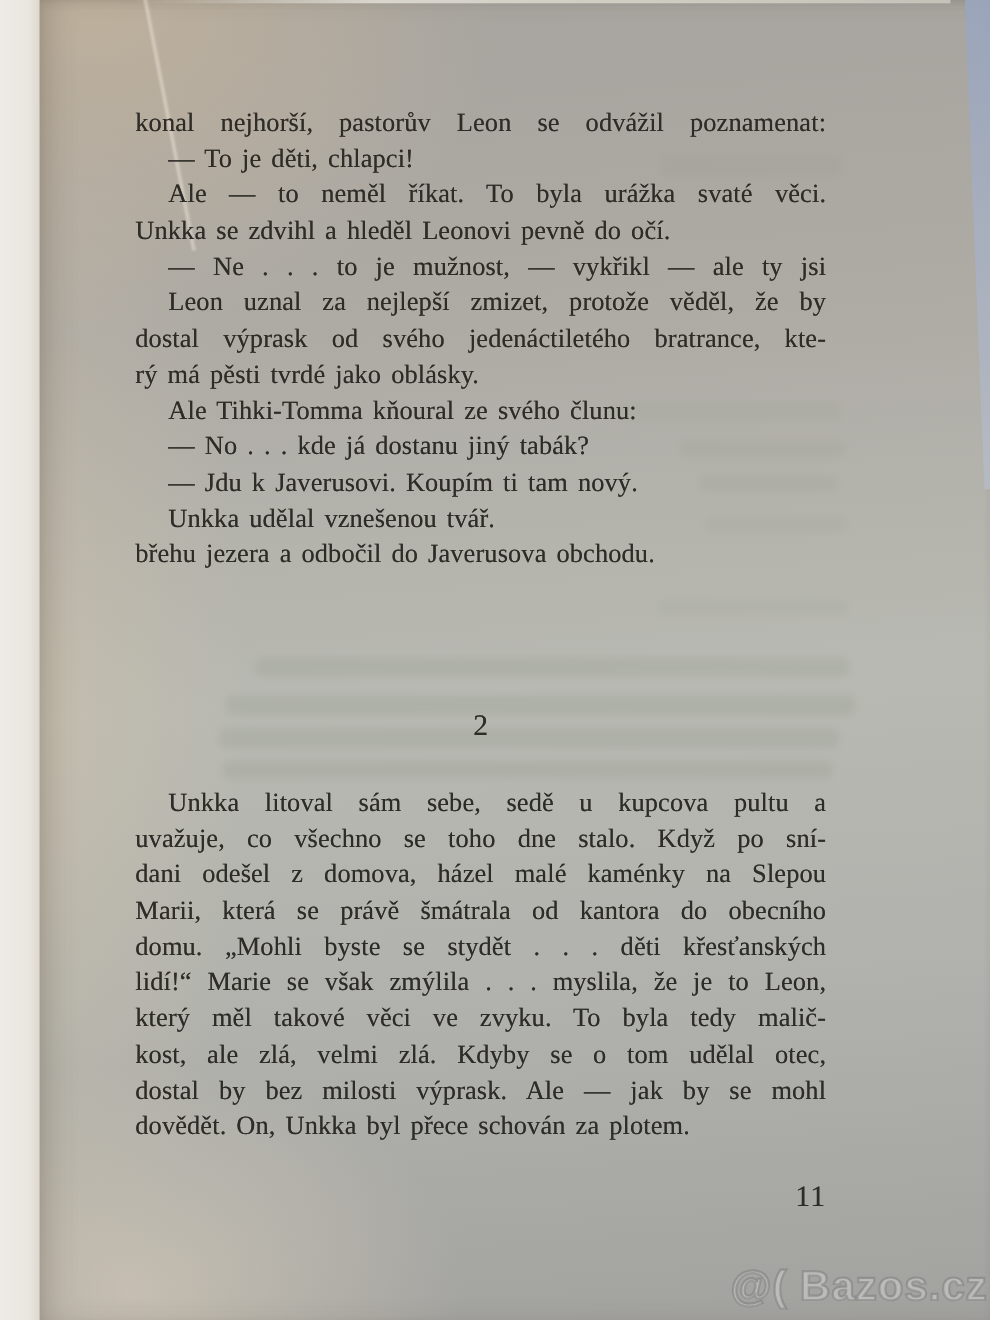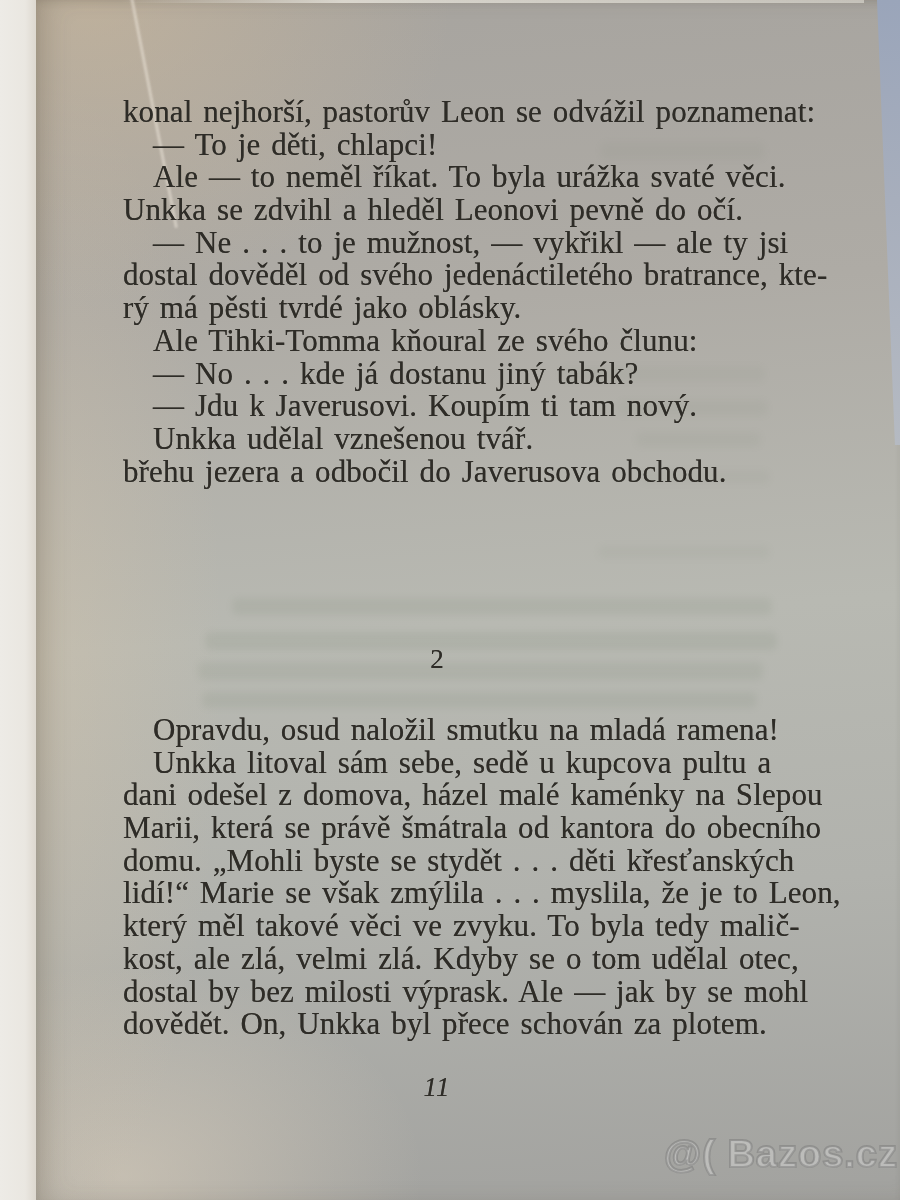--- a/index.html
+++ b/index.html
@@ -42,39 +42,39 @@
     background:linear-gradient(180deg,#9aa5ba 0%,#a7aebc 45%,#b5bac2 100%);
     clip-path:polygon(0 0,100% 0,100% 100%,78% 100%);
   }
   
   .ghost{
     position:absolute;background:#66765f;filter:blur(3.5px);
     border-radius:6px;z-index:3;
   }
   
   .textblock{position:absolute;left:123px;width:628px;z-index:4;color:#2e2c27;
-    font-size:31px;letter-spacing:.1px;word-spacing:3px;
+    font-size:24px;letter-spacing:.1px;word-spacing:3px;
     text-shadow:0 0 .6px rgba(46,44,39,.7);}
   #para1{top:96px;}
   #para2{top:714px;}
   .ln{height:32.7px;line-height:32.7px;white-space:nowrap;overflow:visible;}
   .ln.j{text-align:justify;text-align-last:justify;}
   .ln.i{padding-left:30px;}
   .section-number{
     position:absolute;left:123px;top:644px;width:628px;z-index:4;
     text-align:center;font-size:27px;color:#2e2c27;text-shadow:0 0 .6px rgba(46,44,39,.7);
   }
   .page-number{
     position:absolute;left:123px;top:1072px;width:628px;z-index:4;
-    text-align:center;font-style:italic;font-size:27px;color:#2e2c27;
+    text-align:right;font-size:27px;color:#2e2c27;
     text-shadow:0 0 .6px rgba(46,44,39,.7);letter-spacing:1px;
   }
   
   .watermark{
-    position:absolute;right:2px;bottom:24px;z-index:7;
+    position:absolute;right:2px;bottom:8px;z-index:7;
     font-family:"Liberation Sans","DejaVu Sans",sans-serif;
     font-weight:bold;font-size:38px;letter-spacing:1px;
     color:rgba(240,240,238,.14);
     -webkit-text-stroke:2px rgba(112,112,112,.42);
     text-shadow:0 1px 1px rgba(255,255,255,.18);
     white-space:nowrap;
   }
 </style>
 </head>
 <body>
@@ -98,34 +98,35 @@
   <div class="ghost" style="left:205px;top:632px;width:572px;height:18px;opacity:.11;"></div>
   <div class="ghost" style="left:198px;top:662px;width:565px;height:18px;opacity:.10;"></div>
   <div class="ghost" style="left:202px;top:692px;width:555px;height:16px;opacity:.10;"></div>
 
   <div class="textblock" id="para1">
     <div class="ln j">konal nejhorší, pastorův Leon se odvážil poznamenat:</div>
     <div class="ln i">— To je děti, chlapci!</div>
     <div class="ln j i">Ale — to neměl říkat. To byla urážka svaté věci.</div>
     <div class="ln">Unkka se zdvihl a hleděl Leonovi pevně do očí.</div>
     <div class="ln j i">— Ne . . . to je mužnost, — vykřikl — ale ty jsi</div>
-    <div class="ln j">dostal dověděl od svého jedenáctiletého bratrance, kte-</div>
+    <div class="ln j i">Leon uznal za nejlepší zmizet, protože věděl, že by</div>
+    <div class="ln j">dostal výprask od svého jedenáctiletého bratrance, kte-</div>
     <div class="ln">rý má pěsti tvrdé jako oblásky.</div>
     <div class="ln i">Ale Tihki-Tomma kňoural ze svého člunu:</div>
     <div class="ln i">— No . . . kde já dostanu jiný tabák?</div>
     <div class="ln i">— Jdu k Javerusovi. Koupím ti tam nový.</div>
     <div class="ln i">Unkka udělal vznešenou tvář.</div>
     <div class="ln">břehu jezera a odbočil do Javerusova obchodu.</div>
   </div>
 
   <div class="section-number">2</div>
 
   <div class="textblock" id="para2">
-    <div class="ln i">Opravdu, osud naložil smutku na mladá ramena!</div>
     <div class="ln j i">Unkka litoval sám sebe, sedě u kupcova pultu a</div>
+    <div class="ln j">uvažuje, co všechno se toho dne stalo. Když po sní-</div>
     <div class="ln j">dani odešel z domova, házel malé kaménky na Slepou</div>
     <div class="ln j">Marii, která se právě šmátrala od kantora do obecního</div>
     <div class="ln j">domu. „Mohli byste se stydět . . . děti křesťanských</div>
     <div class="ln j">lidí!“ Marie se však zmýlila . . . myslila, že je to Leon,</div>
     <div class="ln j">který měl takové věci ve zvyku. To byla tedy malič-</div>
     <div class="ln j">kost, ale zlá, velmi zlá. Kdyby se o tom udělal otec,</div>
     <div class="ln j">dostal by bez milosti výprask. Ale — jak by se mohl</div>
     <div class="ln">dovědět. On, Unkka byl přece schován za plotem.</div>
   </div>
 

